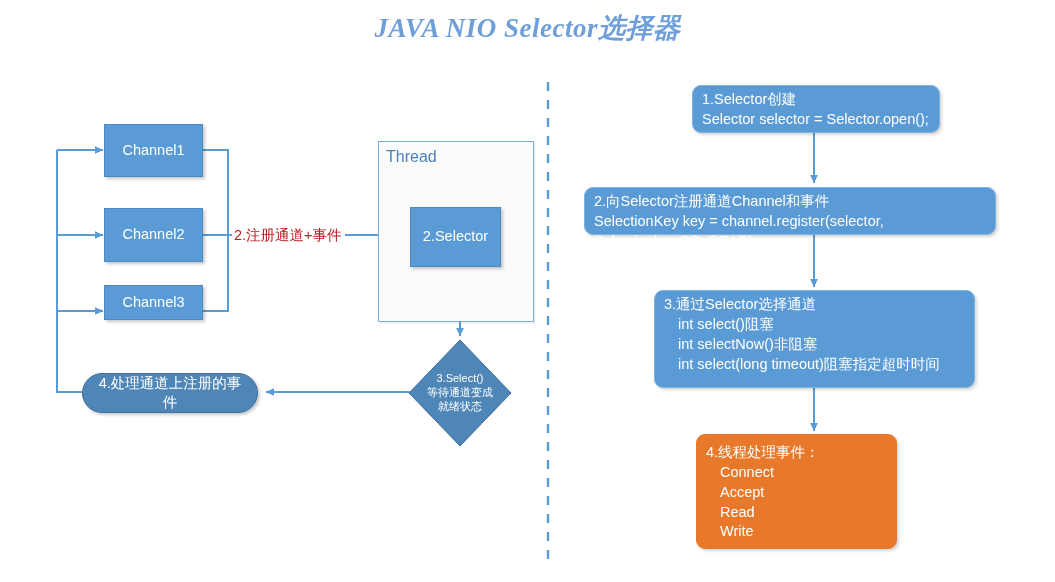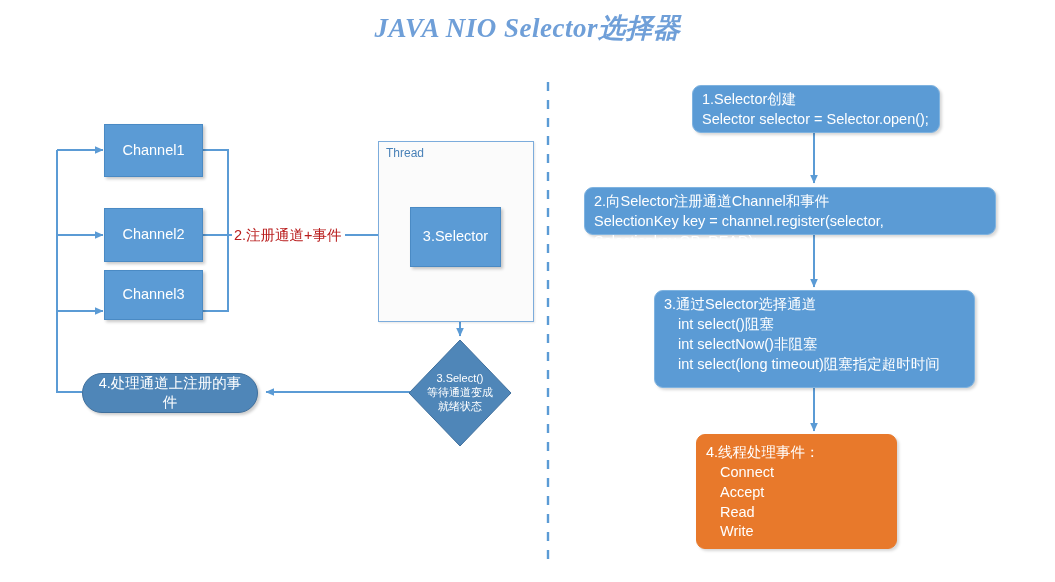--- a/index.html
+++ b/index.html
@@ -57,21 +57,21 @@
   .threadbox {
     background: #fbfbfb;
     border: 1px solid #7cacdc;
     box-shadow: 1px 1px 2px rgba(0,0,0,0.10);
   }
   .thread-label {
     position: absolute;
     left: 7px;
     top: 4px;
     color: #4a82b8;
-    font-size: 12px;
+    font-size: 16px;
   }
   .selbox {
     background: #5B9BD5;
     border: 1px solid #4a8ac4;
     display: flex;
     align-items: center;
     justify-content: center;
     box-shadow: 2px 2px 3px rgba(0,0,0,0.22);
   }
   .pill {
@@ -171,29 +171,29 @@
       <polygon points="460,340 511,393 460,446 409,393" fill="#4f86b8" stroke="#3f6f9c" stroke-width="1"></polygon>
     </g>
   </svg>
 
   <div class="node chbox" style="left:104px; top:124px; width:99px; height:53px;">
     <span>Channel1</span>
   </div>
   <div class="node chbox" style="left:104px; top:208px; width:99px; height:54px;">
     <span>Channel2</span>
   </div>
-  <div class="node chbox" style="left:104px; top:270px; width:99px; height:50px;">
+  <div class="node chbox" style="left:104px; top:285px; width:99px; height:35px;">
     <span>Channel3</span>
   </div>
 
   <div class="node threadbox" style="left:378px; top:141px; width:156px; height:181px;">
     <span class="thread-label">Thread</span>
   </div>
   <div class="node selbox" style="left:410px; top:207px; width:91px; height:60px;">
-    <span>3.Selector</span>
+    <span>2.Selector</span>
   </div>
 
   <div class="edgelabel" style="left:233px; top:226px;">2.注册通道+事件</div>
 
   <div class="diamond-wrap" style="left:409px; top:340px; width:102px; height:106px;">
     <div class="diamond-text">
       <span>3.Select()</span>
       <span>等待通道变成</span>
       <span>就绪状态</span>
     </div>

